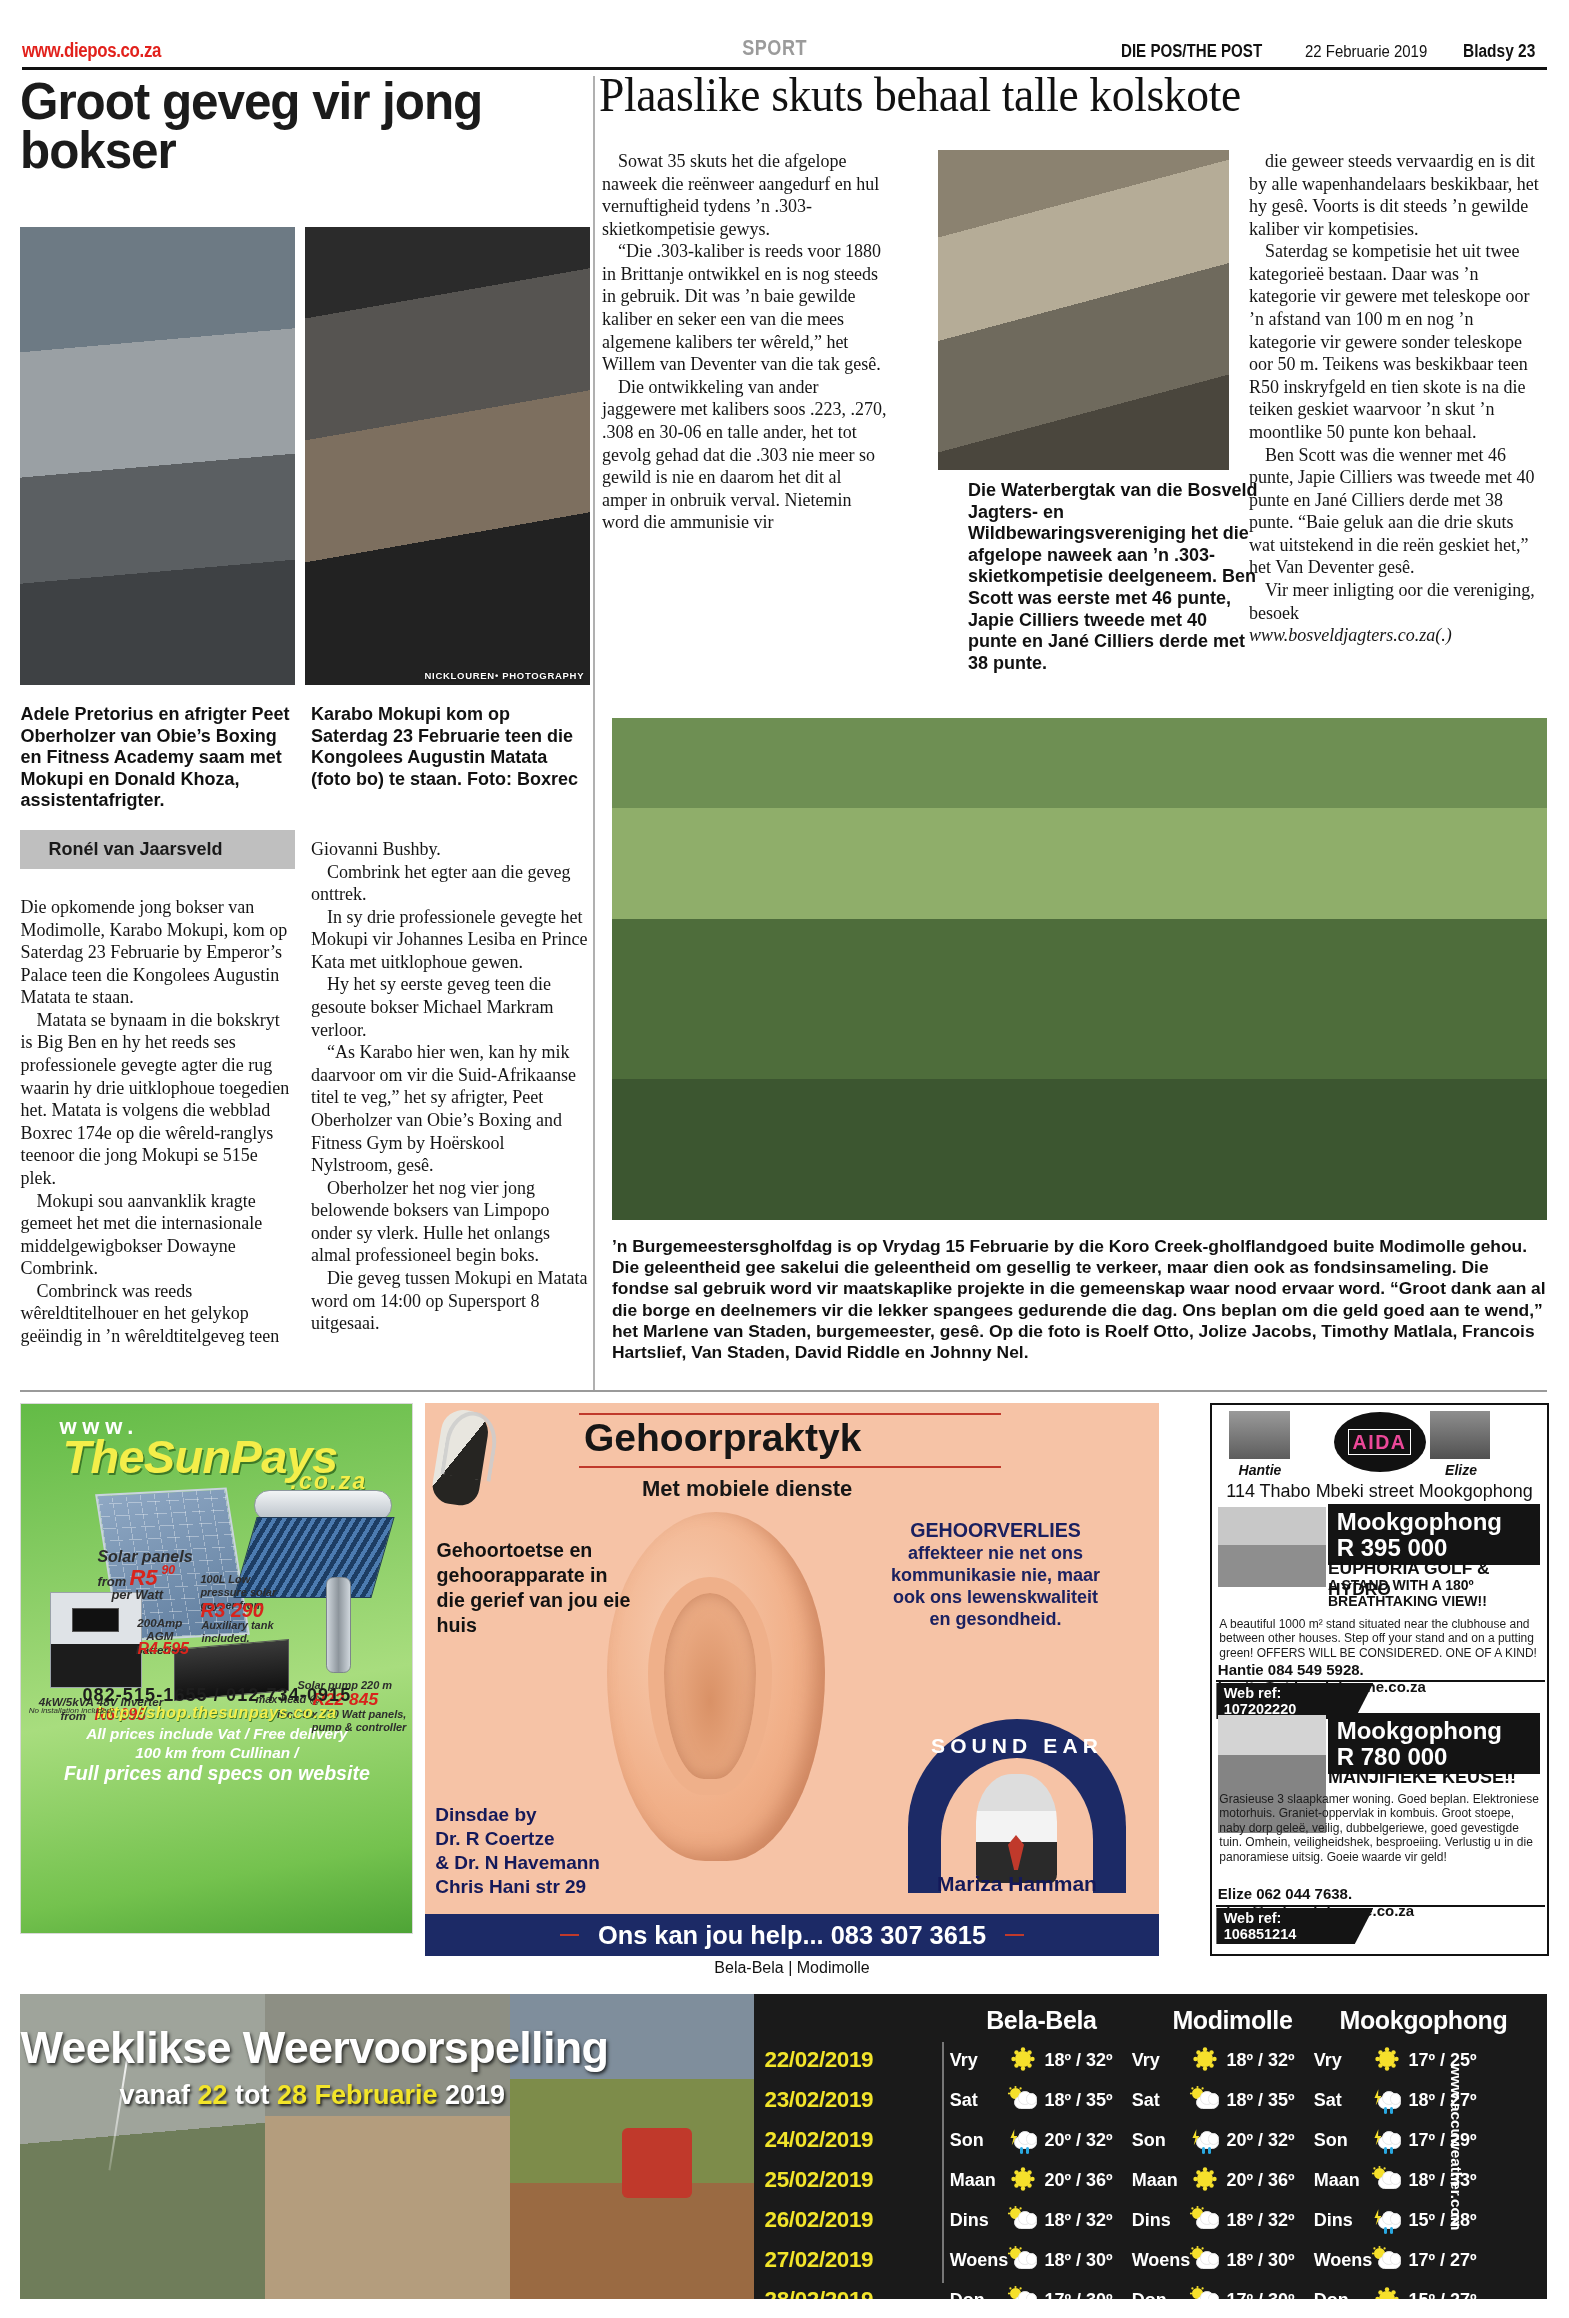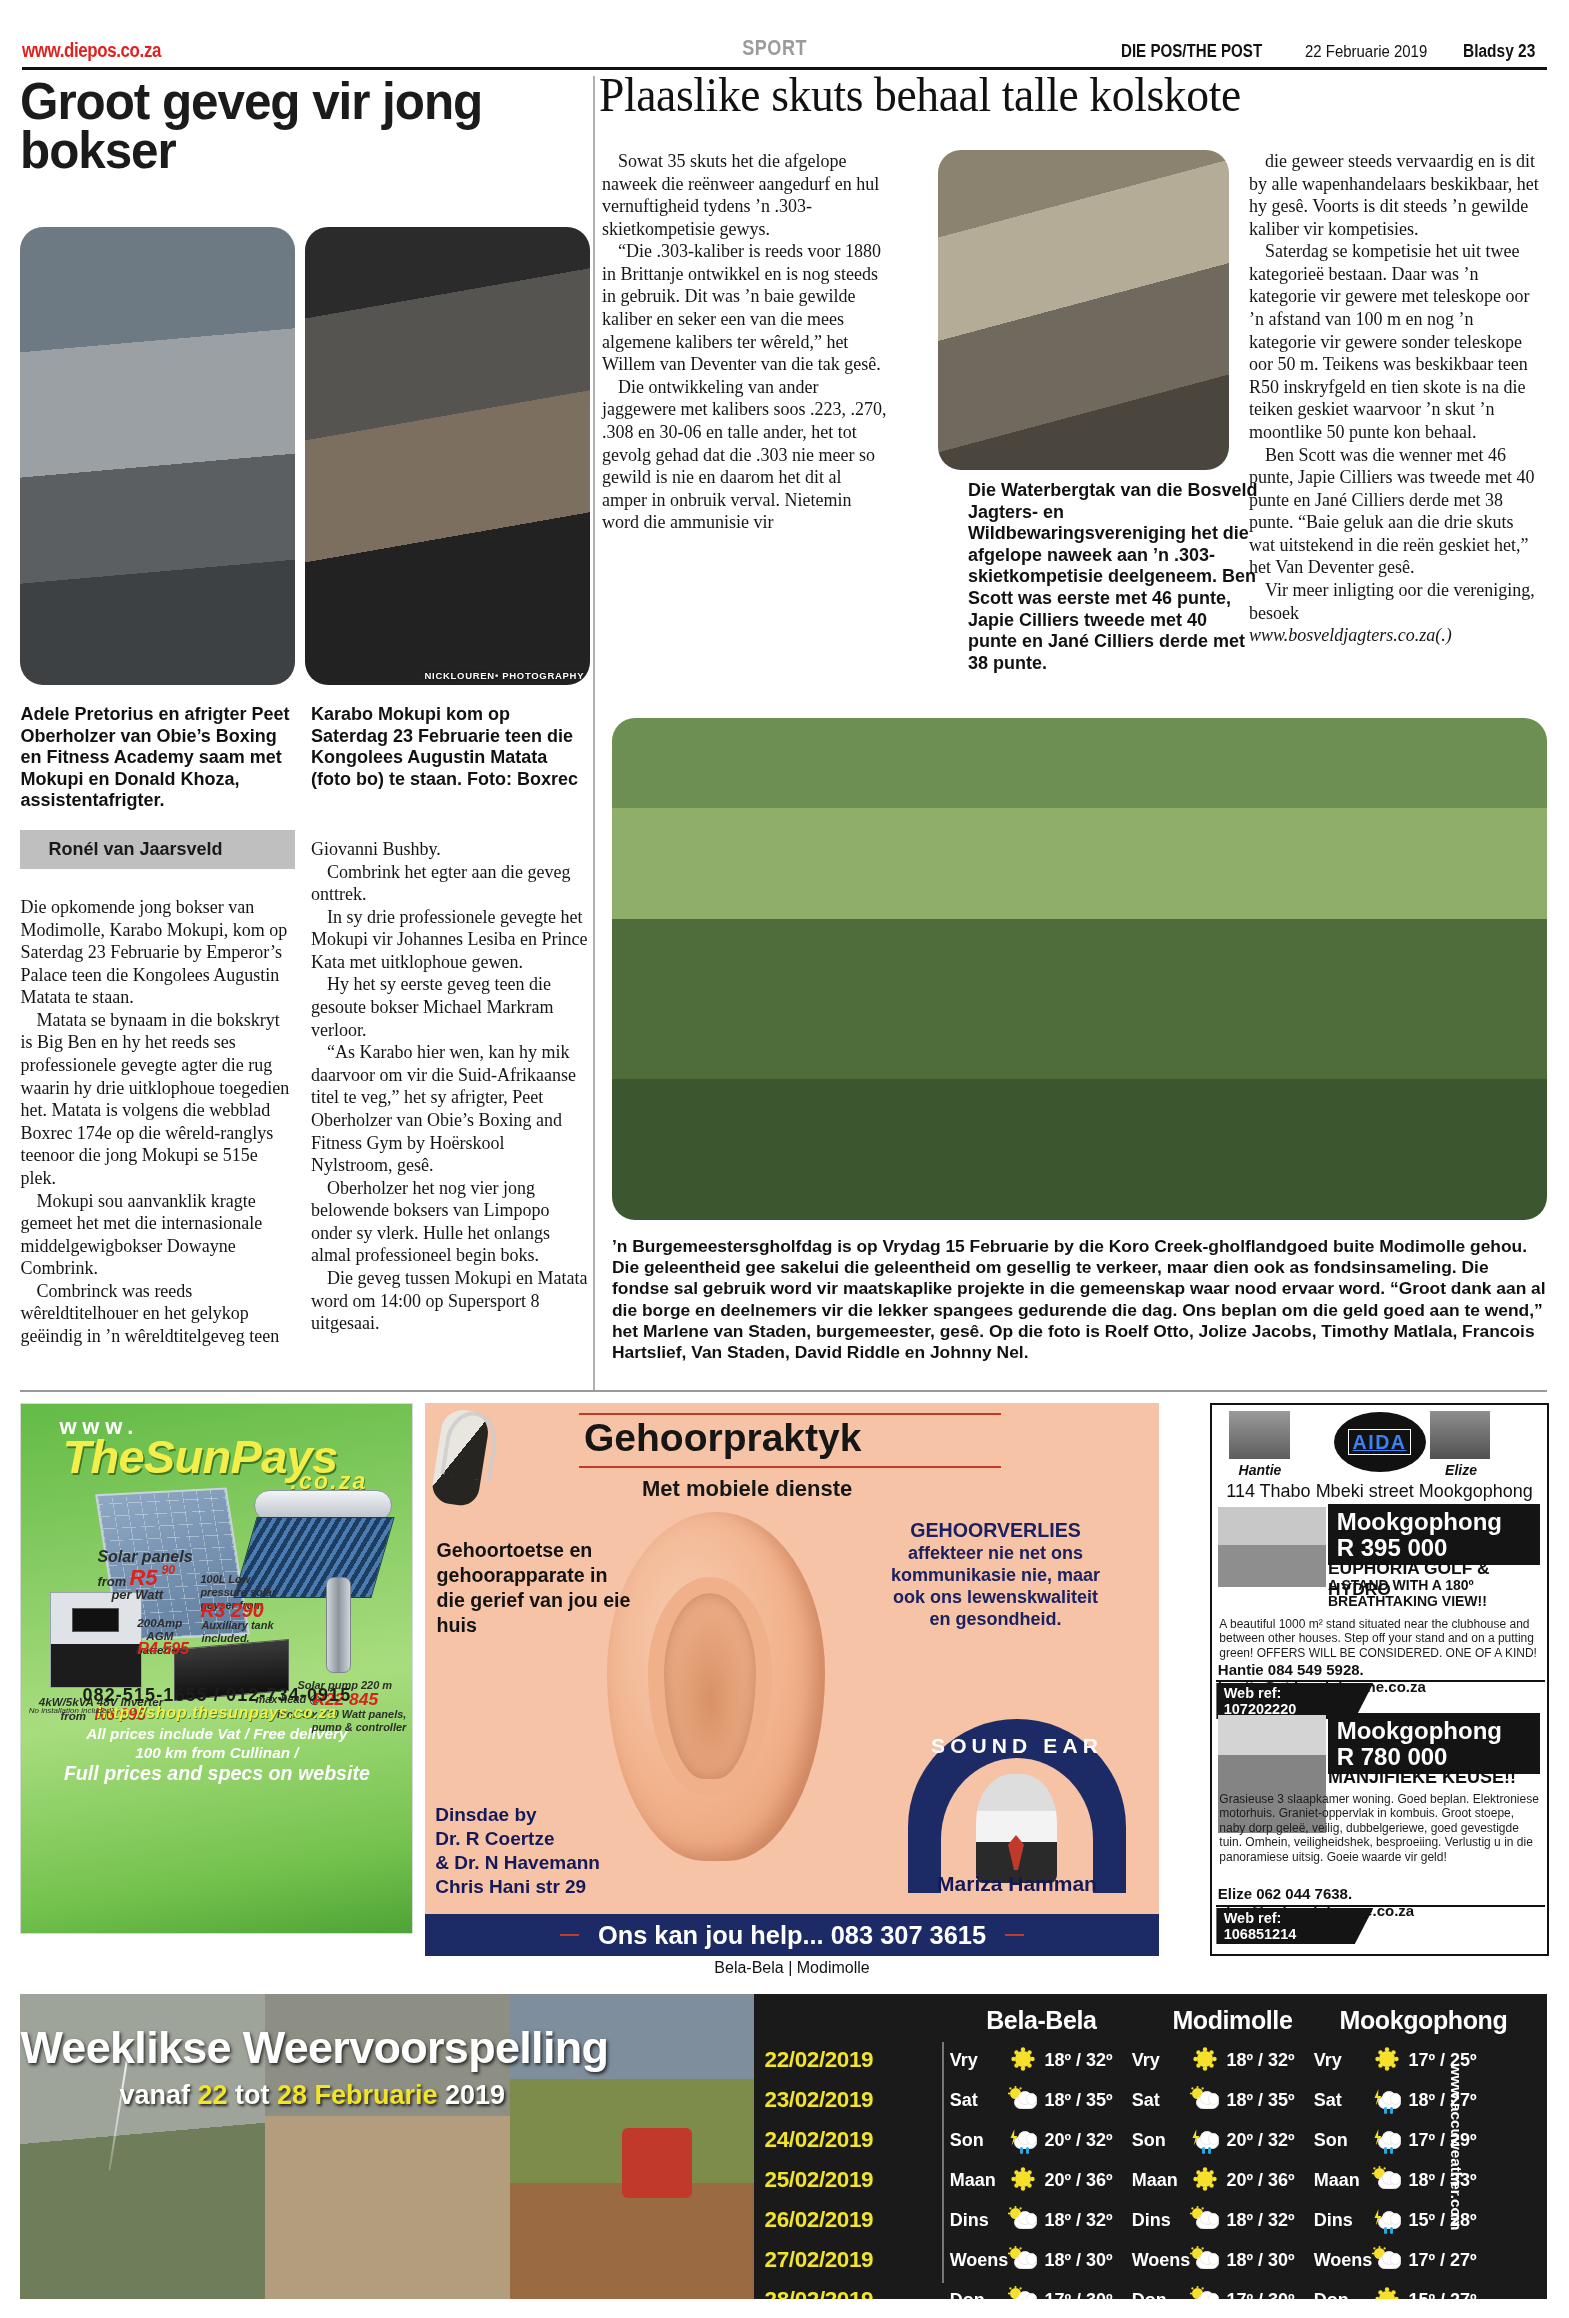--- a/index.html
+++ b/index.html
@@ -76,21 +76,20 @@
     color: #1b1b1b;
     letter-spacing: -1.1px;
     transform: scaleX(0.95);
     transform-origin: left top;
   }
 
   .photo {
     background: #cfcfcf;
     position: absolute;
     overflow: hidden;
-    border-radius: 23px;
   }
   .photo .ph-label {
     position: absolute;
     bottom: 4.4px; right: 5.8px;
     font-family: "Liberation Sans", sans-serif;
     font-size: 9.5px;
     font-weight: bold;
     color: #fff;
     text-shadow: 0 0 2.2px #000;
     letter-spacing: 0.7px;
@@ -384,22 +383,22 @@
     text-align: center;
   }
   .aida-logo {
     position: absolute; left: 50%; transform: translateX(-50%); top: 7.3px;
     width: 92px; height: 60px; border-radius: 50%;
     background: #111;
     display: flex; align-items: center; justify-content: center;
   }
   .aida-logo span {
     font-family: "Liberation Sans", sans-serif;
-    font-weight: bold; font-size: 19.6px; color: #3b82f6; letter-spacing: 1.5px;
-    border: 1.5px solid #fff; padding: 0.7px 3.6px; text-decoration: underline;
+    font-weight: bold; font-size: 19.6px; color: #ec4899; letter-spacing: 1.5px;
+    border: 1.5px solid #fff; padding: 0.7px 3.6px;
   }
   .aida-street {
     position: absolute; left: 0; right: 0; top: 76px;
     text-align: center;
     font-family: "Liberation Sans", sans-serif;
     font-size: 18px; color: #111;
   }
   .aida-blackbar {
     position: absolute; background: #141414; color: #fff;
     font-family: "Liberation Sans", sans-serif;

